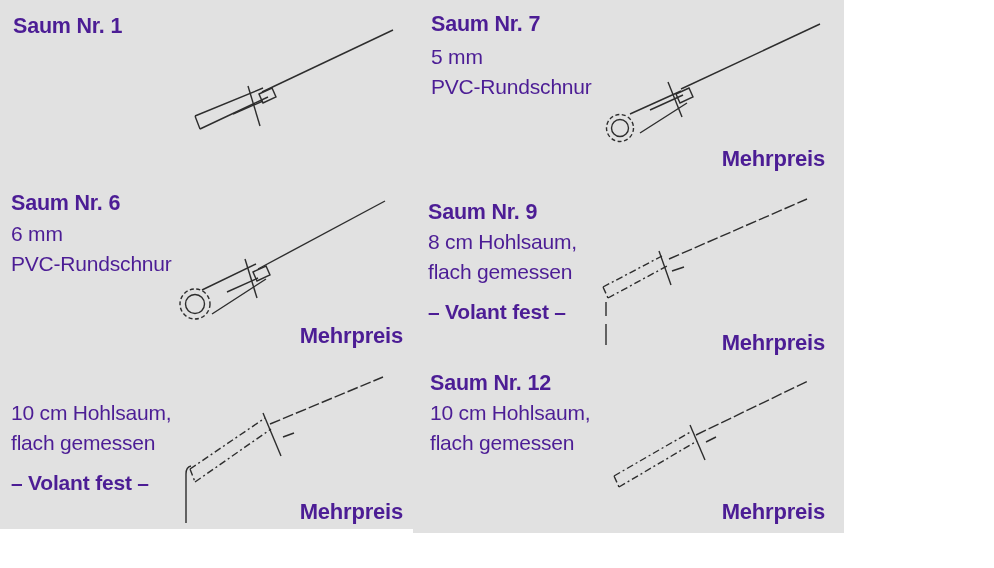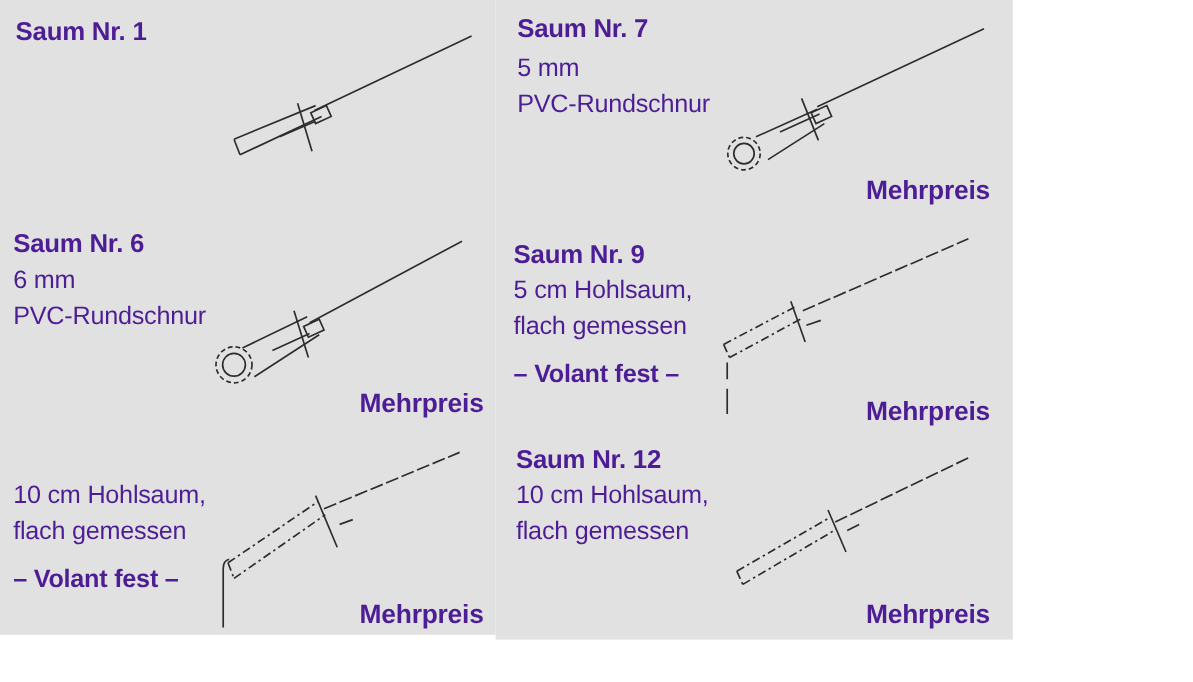--- a/index.html
+++ b/index.html
@@ -98,21 +98,21 @@
 
   <div class="panel" style="left:11px;top:191px;width:392px;height:160px;">
     <div class="t">Saum Nr. 6</div>
     <div class="d" style="top:31px">6 mm</div>
     <div class="d" style="top:61px">PVC-Rundschnur</div>
     <div class="s" style="top:132px">Mehrpreis</div>
   </div>
 
   <div class="panel" style="left:428px;top:200px;width:397px;height:160px;">
     <div class="t">Saum Nr. 9</div>
-    <div class="d" style="top:30px">5 cm Hohlsaum,</div>
+    <div class="d" style="top:30px">8 cm Hohlsaum,</div>
     <div class="d" style="top:60px">flach gemessen</div>
     <div class="d v" style="top:100px">– Volant fest –</div>
     <div class="s" style="top:130px">Mehrpreis</div>
   </div>
 
   <div class="panel" style="left:11px;top:371px;width:392px;height:158px;">
     <div class="d" style="top:30px">10 cm Hohlsaum,</div>
     <div class="d" style="top:60px">flach gemessen</div>
     <div class="d v" style="top:100px">– Volant fest –</div>
     <div class="s" style="top:128px">Mehrpreis</div>

